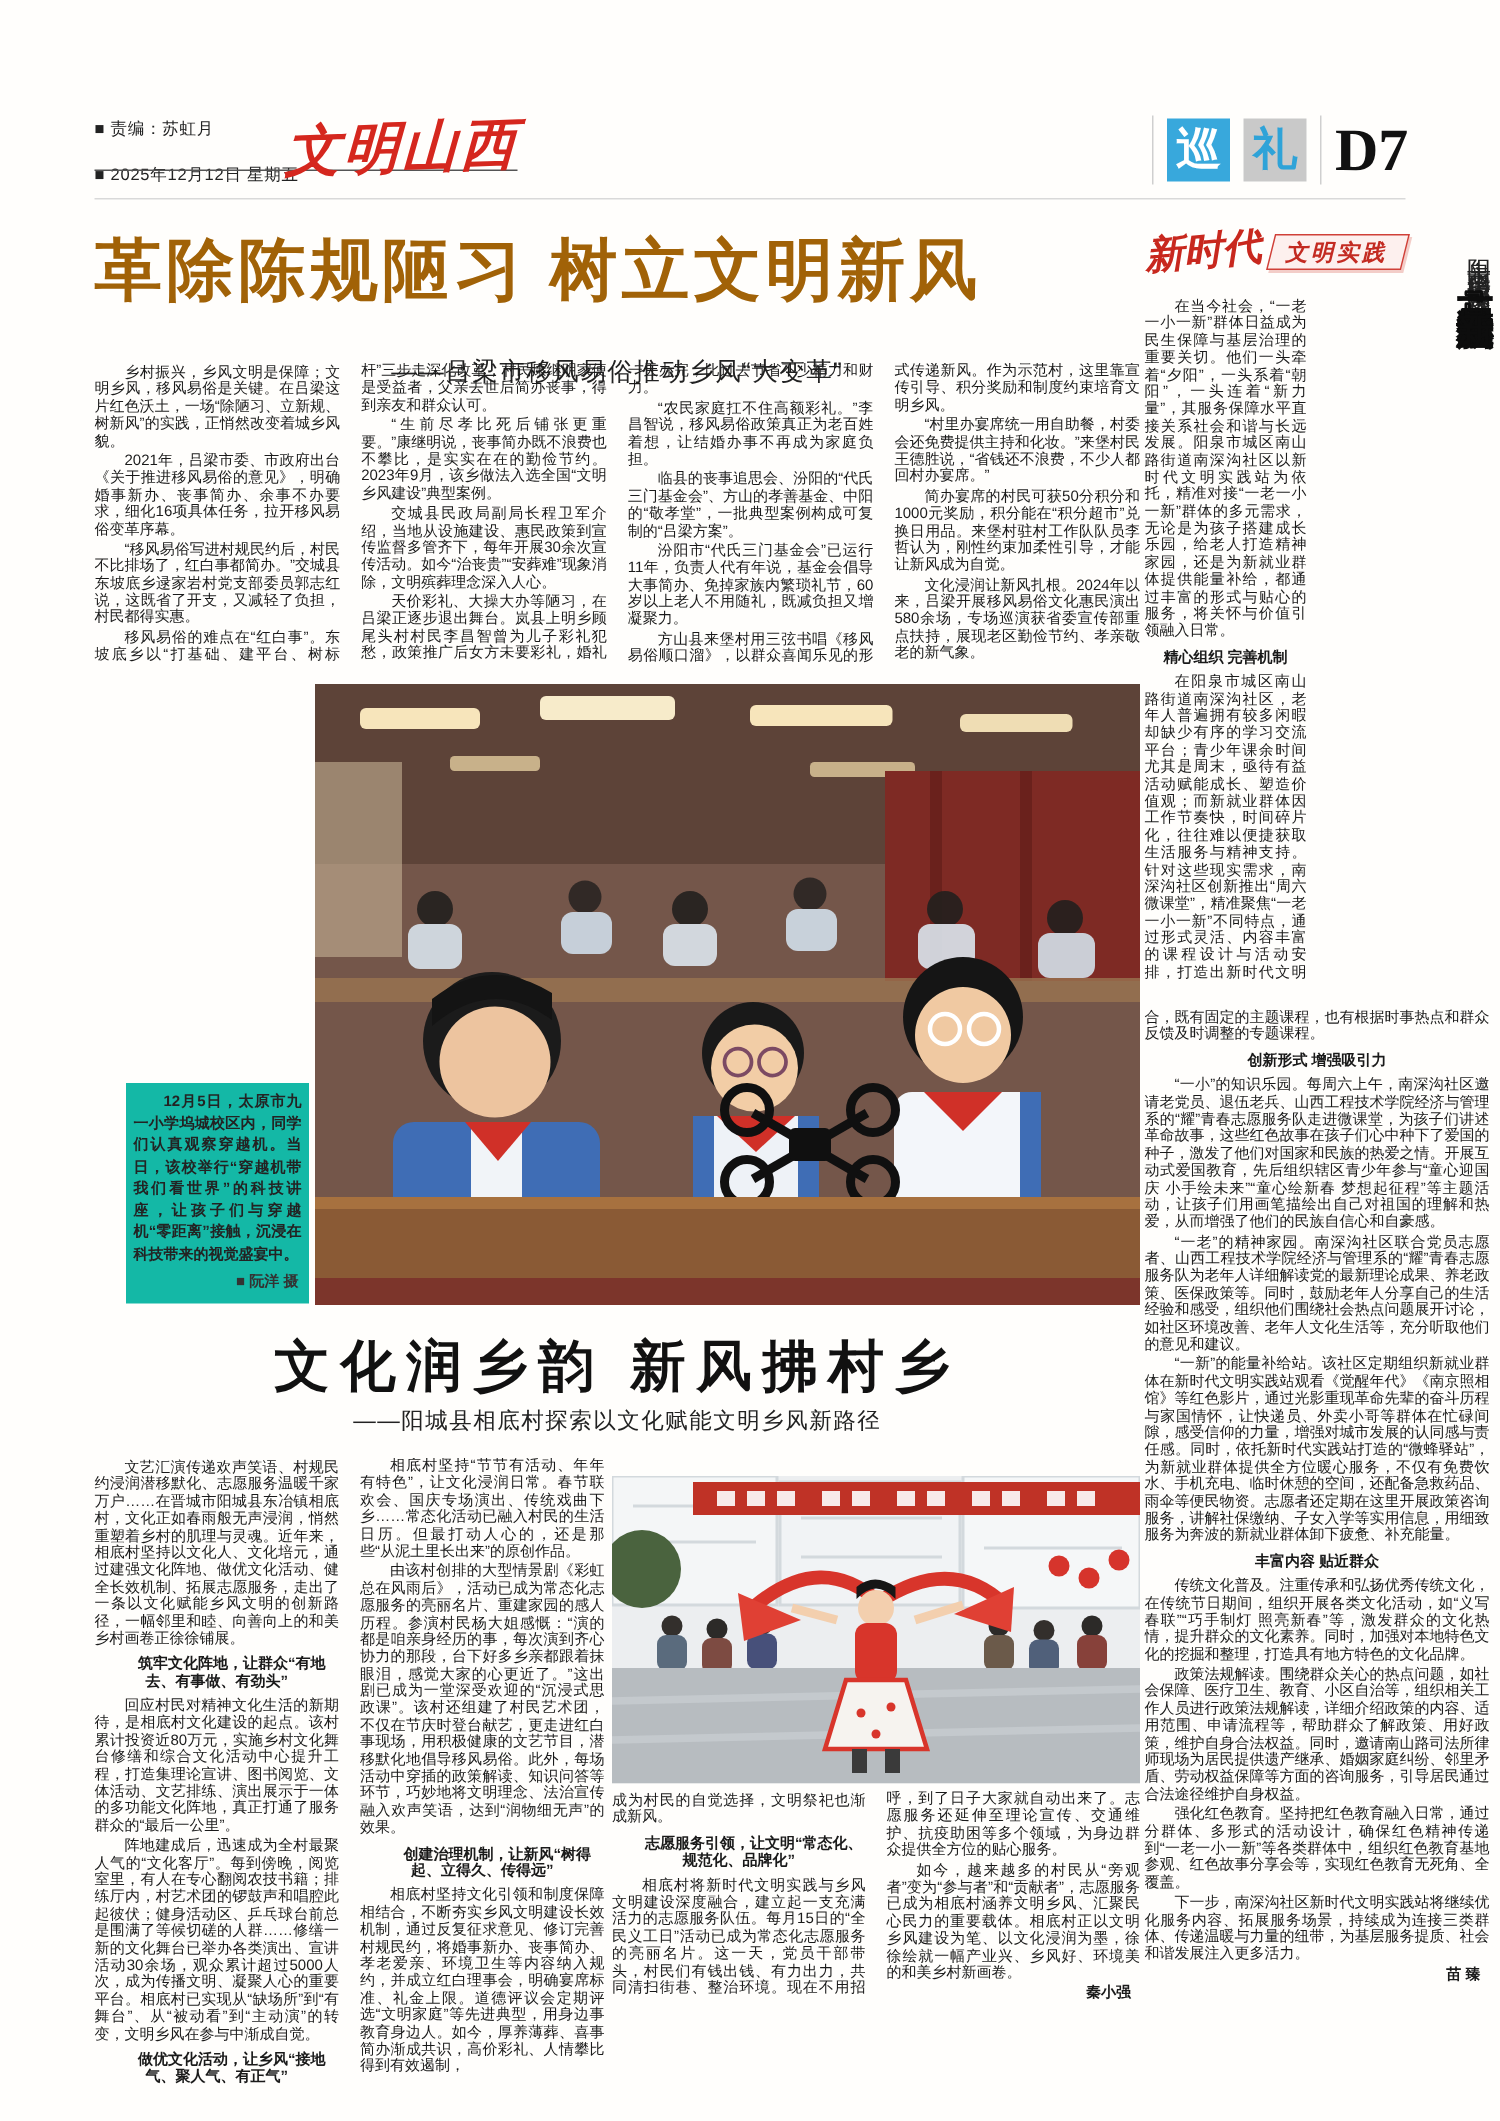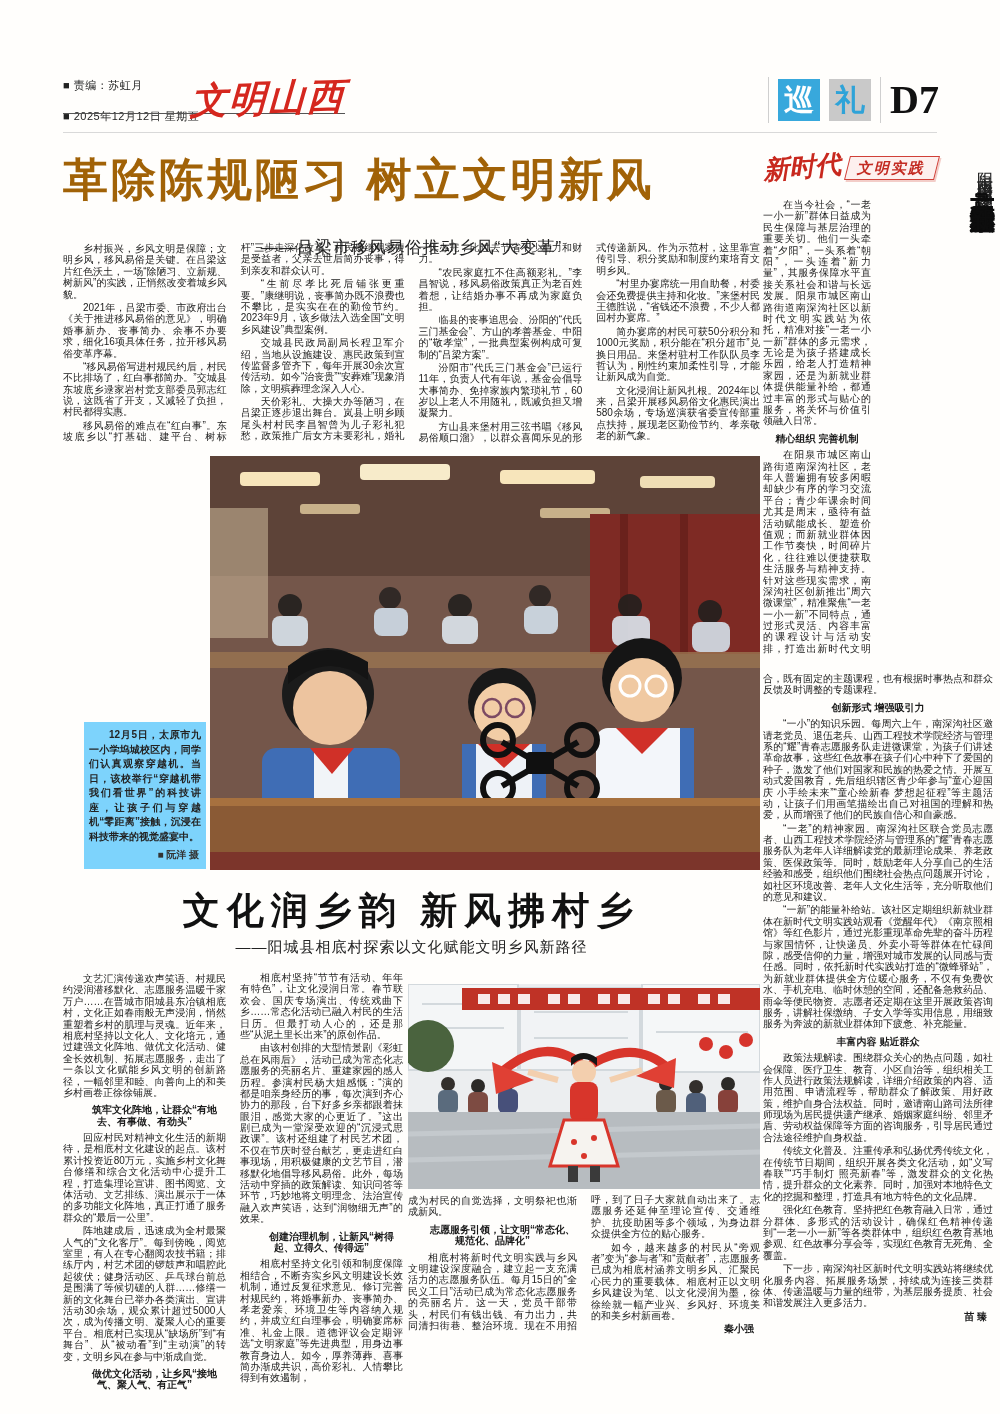--- a/index.html
+++ b/index.html
@@ -29,21 +29,21 @@
   .cols p{margin:1px 0 2px;text-align:justify;}
   .cols .p{text-indent:2em;}
   .cols .pc{text-indent:0;}
   .cols .h{text-indent:0;text-align:center;font-weight:bold;margin:6px 0 5px;}
   .cols .h2{text-indent:2em;font-weight:bold;margin:6px 0 5px;text-align:center;}
   .cols .au{text-align:right;font-weight:bold;padding-right:6px;margin-top:2px;}
   .c4{column-count:4;column-gap:14px;}
   .c2{column-count:2;column-gap:14px;}
   .c1{column-count:1;}
   
-  .caption{background:#7dd3fc;font-size:10px;line-height:1.45;font-weight:bold;color:#232323;
+  .caption{background:#14b8a6;font-size:10px;line-height:1.45;font-weight:bold;color:#232323;
            text-align:justify;padding:6px 5px;}
   .caption .cap-ind{text-indent:2em;margin:0;}
   .caption .credit{text-align:right;margin:4px 2px 0 0;font-weight:bold;color:#333;}
   
   .nt-badge{display:flex;align-items:flex-end;gap:6px;}
   .nt-callig{color:#c8281e;font-size:26px;font-weight:bold;font-style:italic;
              transform:rotate(-5deg);line-height:1;}
   .nt-banner{border:1.5px solid #d04038;background:#fdf0ee;color:#c32b22;font-weight:bold;
              font-size:15px;padding:2px 10px 1px;transform:skewX(-14deg);letter-spacing:2px;
              box-shadow:2px 2px 0 #f3cdc8;}
@@ -284,20 +284,20 @@
     <div class="vert-head">『周六微课堂』精准服务『一老一小一新』</div>
   </div>
 
   <div class="abs cols c1" style="left:763px;top:672px;width:230px;height:720px;">
       <p class="pc">合，既有固定的主题课程，也有根据时事热点和群众反馈及时调整的专题课程。</p>
       <p class="h">创新形式 增强吸引力</p>
       <p class="p">“一小”的知识乐园。每周六上午，南深沟社区邀请老党员、退伍老兵、山西工程技术学院经济与管理系的“耀”青春志愿服务队走进微课堂，为孩子们讲述革命故事，这些红色故事在孩子们心中种下了爱国的种子，激发了他们对国家和民族的热爱之情。开展互动式爱国教育，先后组织辖区青少年参与“童心迎国庆 小手绘未来”“童心绘新春 梦想起征程”等主题活动，让孩子们用画笔描绘出自己对祖国的理解和热爱，从而增强了他们的民族自信心和自豪感。</p>
       <p class="p">“一老”的精神家园。南深沟社区联合党员志愿者、山西工程技术学院经济与管理系的“耀”青春志愿服务队为老年人详细解读党的最新理论成果、养老政策、医保政策等。同时，鼓励老年人分享自己的生活经验和感受，组织他们围绕社会热点问题展开讨论，如社区环境改善、老年人文化生活等，充分听取他们的意见和建议。</p>
       <p class="p">“一新”的能量补给站。该社区定期组织新就业群体在新时代文明实践站观看《觉醒年代》《南京照相馆》等红色影片，通过光影重现革命先辈的奋斗历程与家国情怀，让快递员、外卖小哥等群体在忙碌间隙，感受信仰的力量，增强对城市发展的认同感与责任感。同时，依托新时代实践站打造的“微蜂驿站”，为新就业群体提供全方位暖心服务，不仅有免费饮水、手机充电、临时休憩的空间，还配备急救药品、雨伞等便民物资。志愿者还定期在这里开展政策咨询服务，讲解社保缴纳、子女入学等实用信息，用细致服务为奔波的新就业群体卸下疲惫、补充能量。</p>
       <p class="h">丰富内容 贴近群众</p>
+      <p class="p">传统文化普及。注重传承和弘扬优秀传统文化，在传统节日期间，组织开展各类文化活动，如“义写春联”“巧手制灯 照亮新春”等，激发群众的文化热情，提升群众的文化素养。同时，加强对本地特色文化的挖掘和整理，打造具有地方特色的文化品牌。</p>
       <p class="p">政策法规解读。围绕群众关心的热点问题，如社会保障、医疗卫生、教育、小区自治等，组织相关工作人员进行政策法规解读，详细介绍政策的内容、适用范围、申请流程等，帮助群众了解政策、用好政策，维护自身合法权益。同时，邀请南山路司法所律师现场为居民提供遗产继承、婚姻家庭纠纷、邻里矛盾、劳动权益保障等方面的咨询服务，引导居民通过合法途径维护自身权益。</p>
-      <p class="p">传统文化普及。注重传承和弘扬优秀传统文化，在传统节日期间，组织开展各类文化活动，如“义写春联”“巧手制灯 照亮新春”等，激发群众的文化热情，提升群众的文化素养。同时，加强对本地特色文化的挖掘和整理，打造具有地方特色的文化品牌。</p>
       <p class="p">强化红色教育。坚持把红色教育融入日常，通过分群体、多形式的活动设计，确保红色精神传递到“一老一小一新”等各类群体中，组织红色教育基地参观、红色故事分享会等，实现红色教育无死角、全覆盖。</p>
       <p class="p">下一步，南深沟社区新时代文明实践站将继续优化服务内容、拓展服务场景，持续成为连接三类群体、传递温暖与力量的纽带，为基层服务提质、社会和谐发展注入更多活力。</p>
       <p class="au">苗 臻</p>
     </div>
 
 </div>
 
 </body></html>

